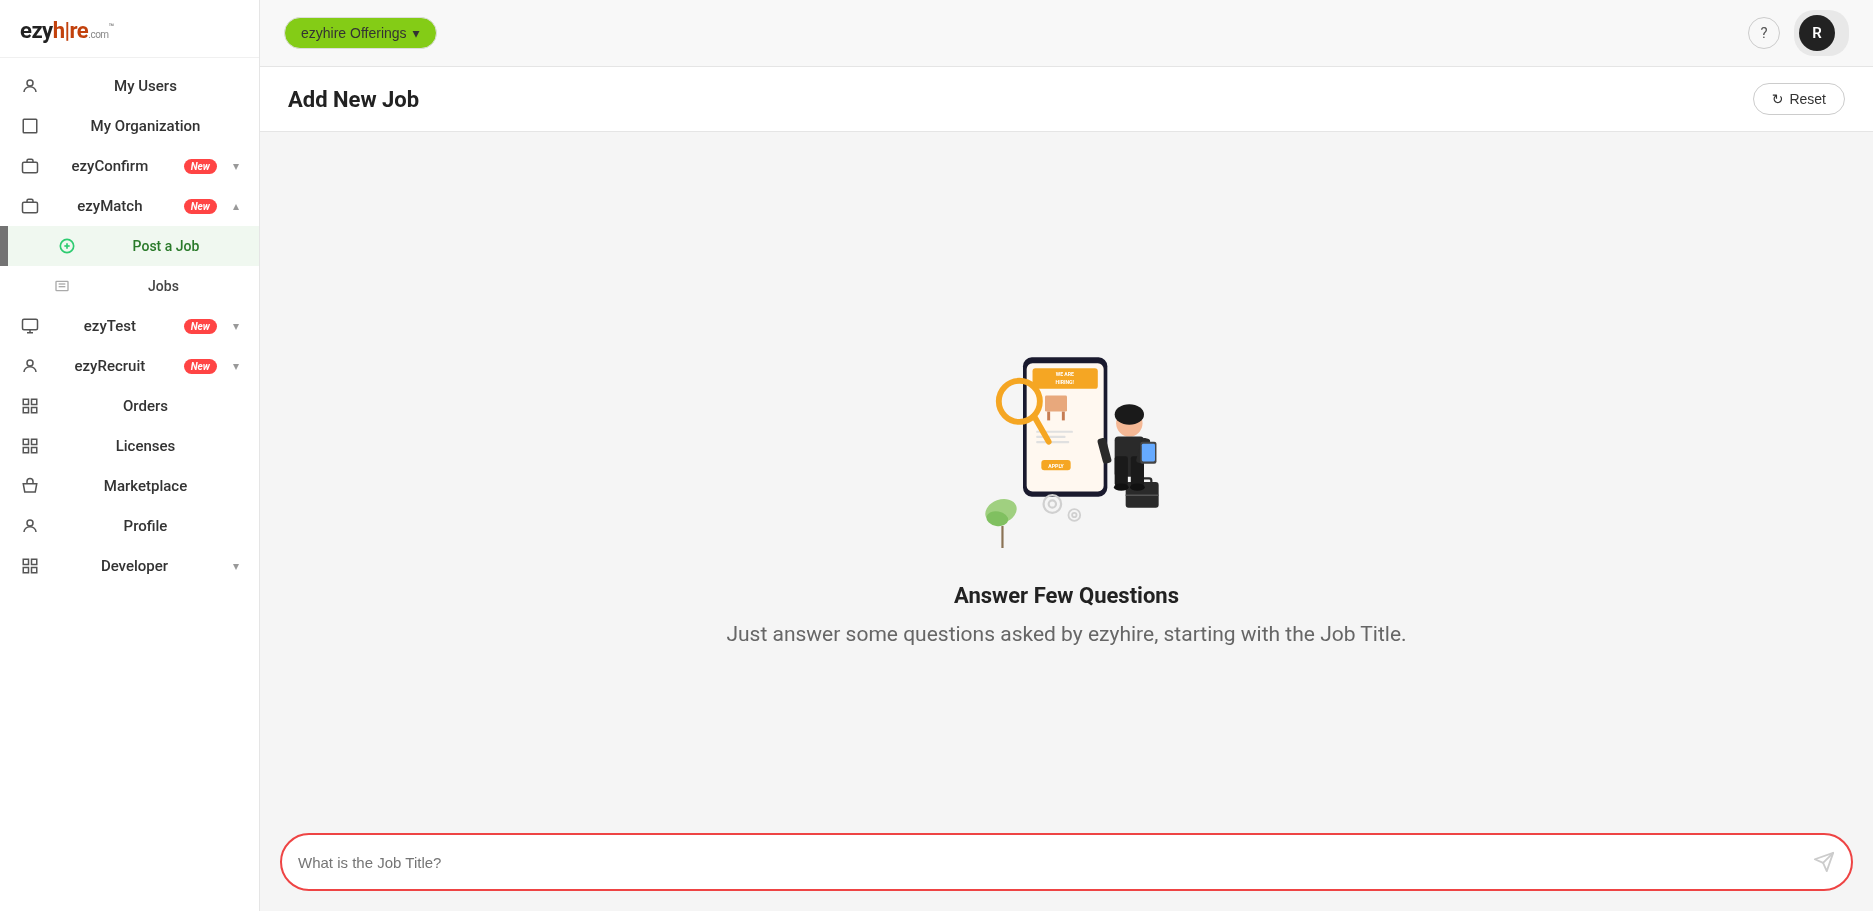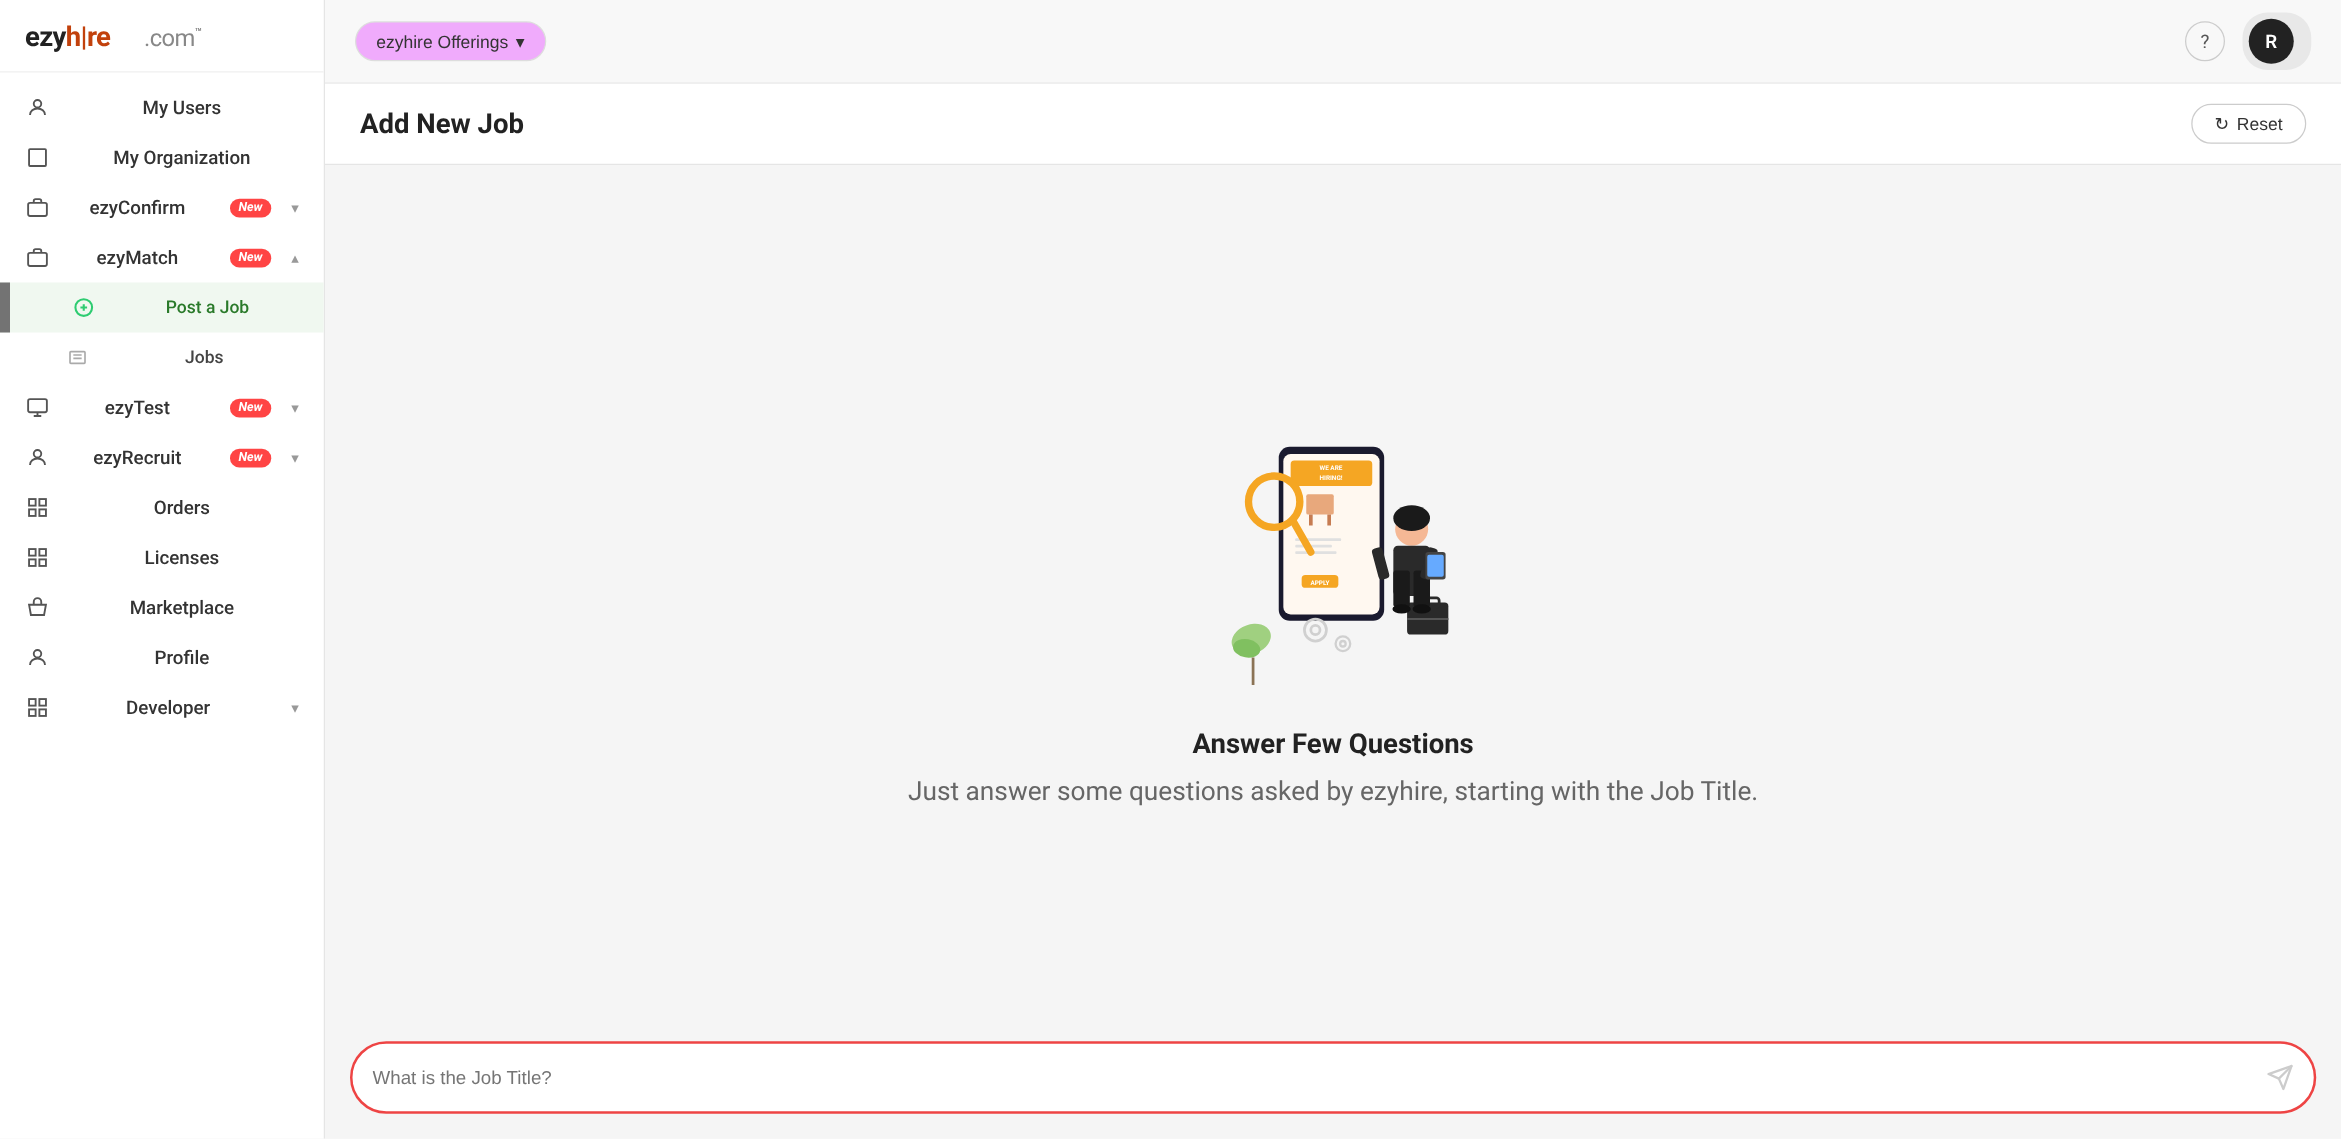--- a/index.html
+++ b/index.html
@@ -21,21 +21,21 @@
       border-bottom: 1px solid #f0f0f0;
     }
     .logo {
       font-size: 22px;
       font-weight: 700;
       color: #222;
       letter-spacing: -0.5px;
     }
     .logo span.ezy { color: #222; }
     .logo span.hire { color: #c2410c; margin-top: 47px; }
-    .logo span.dot-com { color: #888; font-size: 19px; font-weight: 400; margin-left: 27px; }
+    .logo span.dot-com { color: #888; font-size: 10px; font-weight: 400; }
     .logo sup { font-size: 9px; color: #888; vertical-align: super; }
 
     .nav-list { list-style: none; padding: 8px 0; flex: 1; text-align: center; }
     .nav-item {
       display: flex;
       align-items: center;
       padding: 10px 20px;
       cursor: pointer;
       color: #333;
       font-size: 15px;
@@ -105,21 +105,21 @@
     
     .top-bar {
       background: #f8f8f8;
       border-bottom: 1px solid #e5e5e5;
       padding: 10px 24px;
       display: flex;
       align-items: center;
       justify-content: space-between;
     }
     .offerings-btn {
-      background: #f0abfc;
+      background: #84cc16;
       border: 1px solid #ddd;
       border-radius: 20px;
       padding: 7px 16px;
       font-size: 14px;
       color: #333;
       cursor: pointer;
       display: flex;
       align-items: center;
       gap: 6px;
       font-weight: 500;

